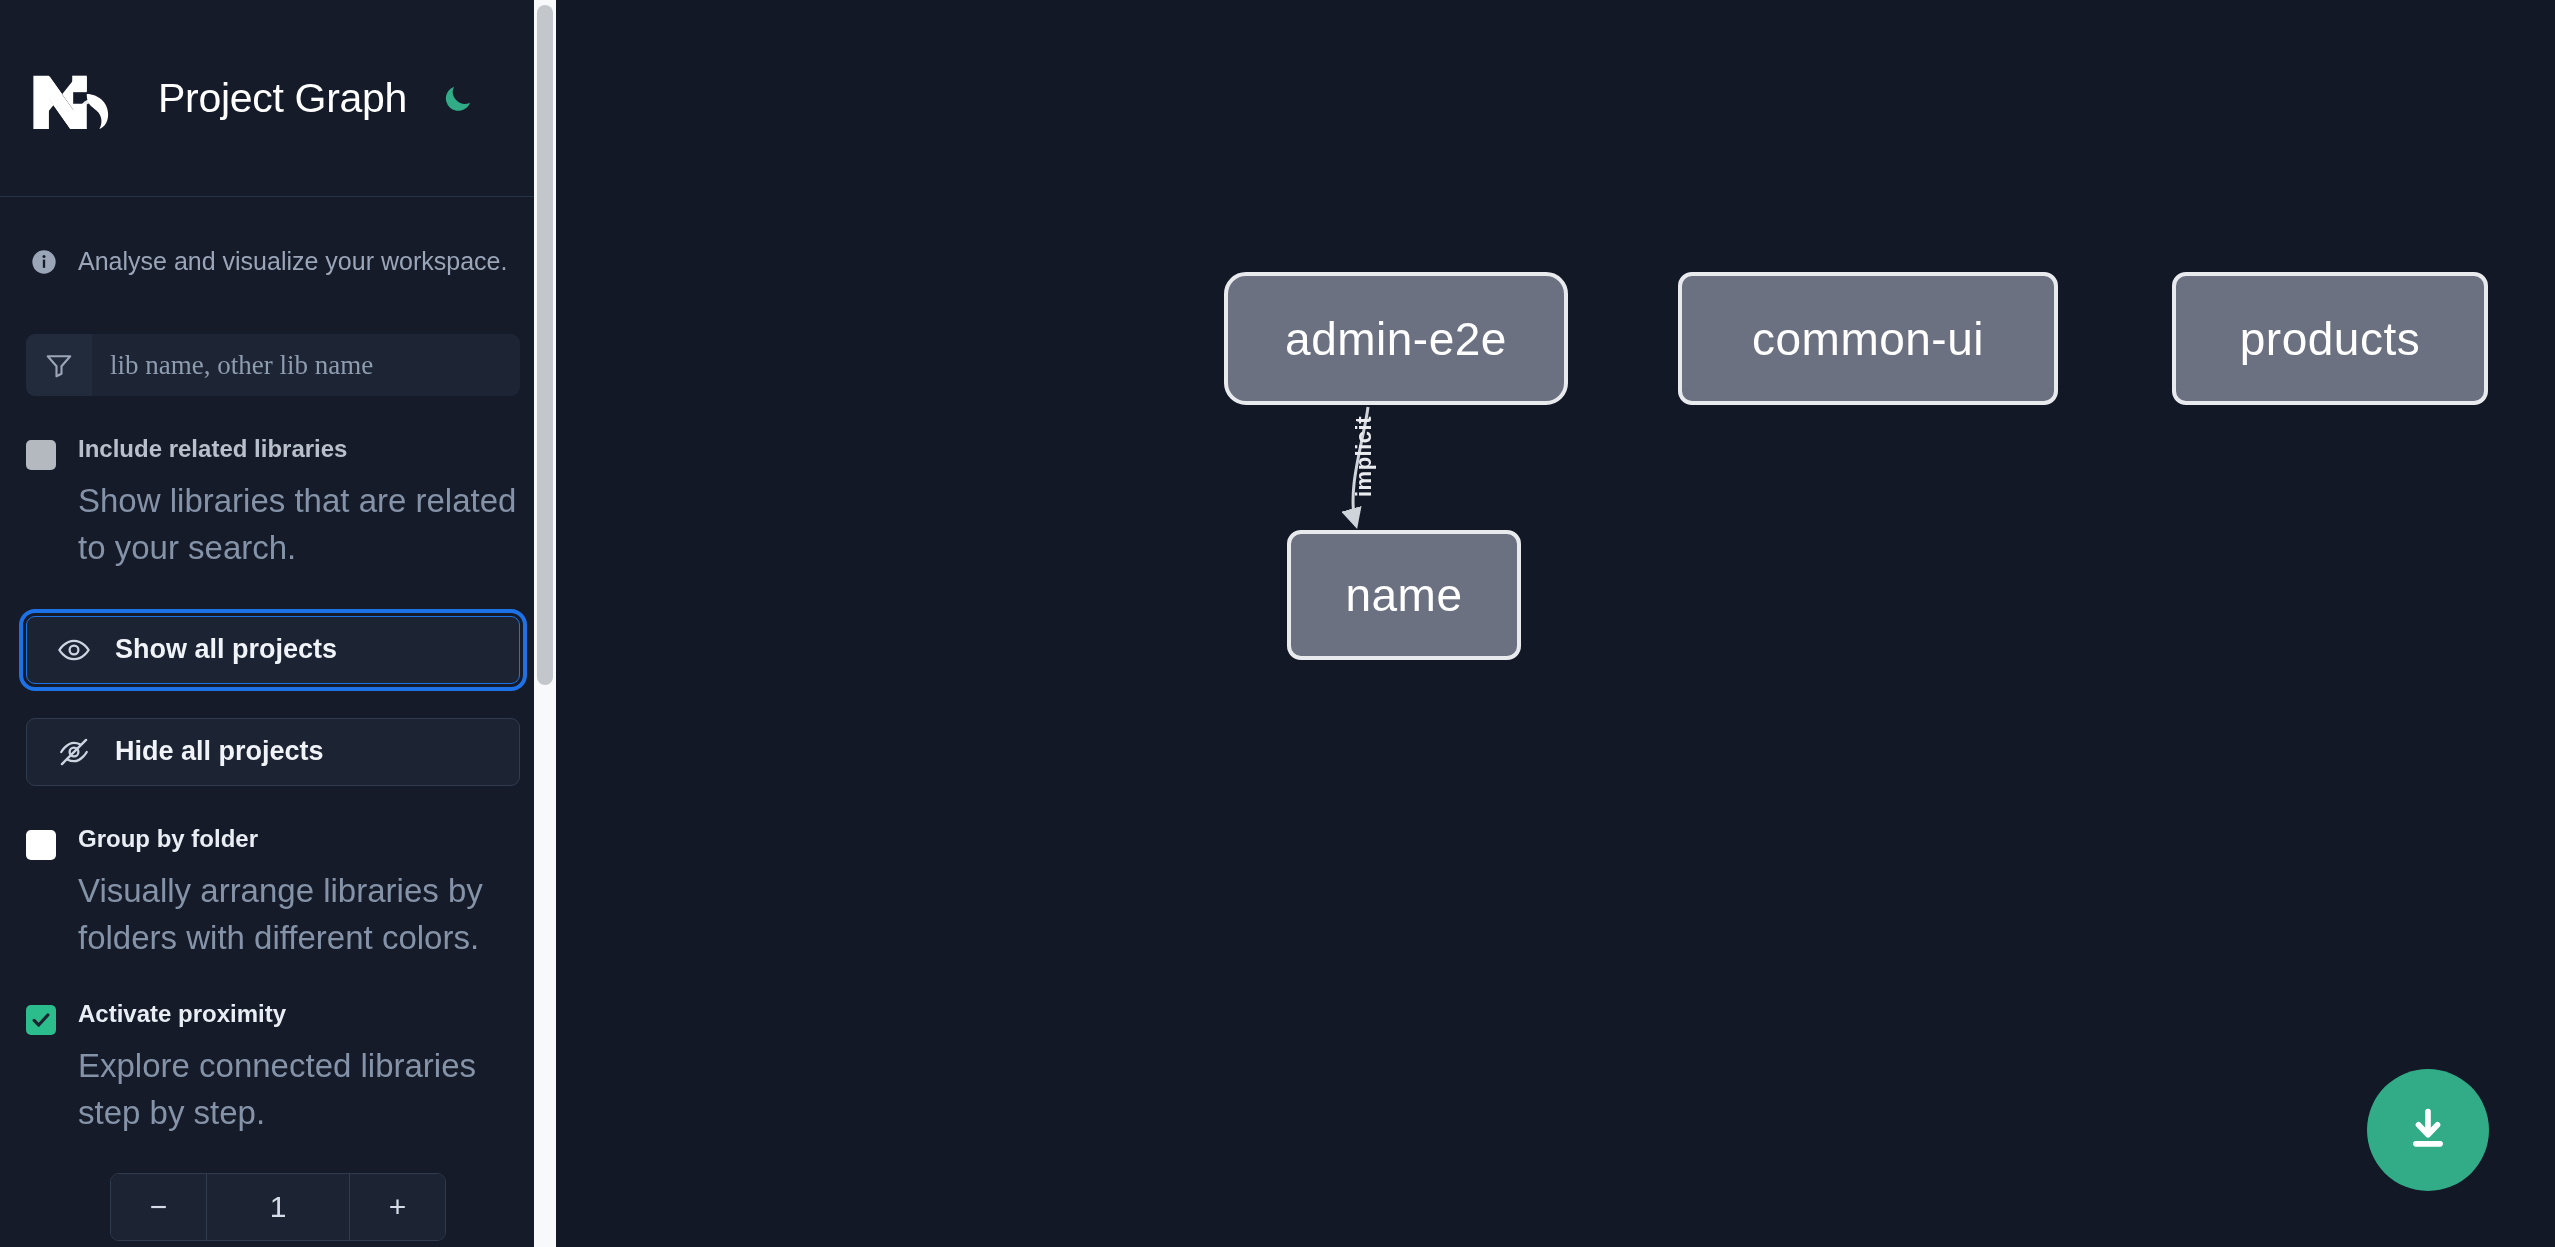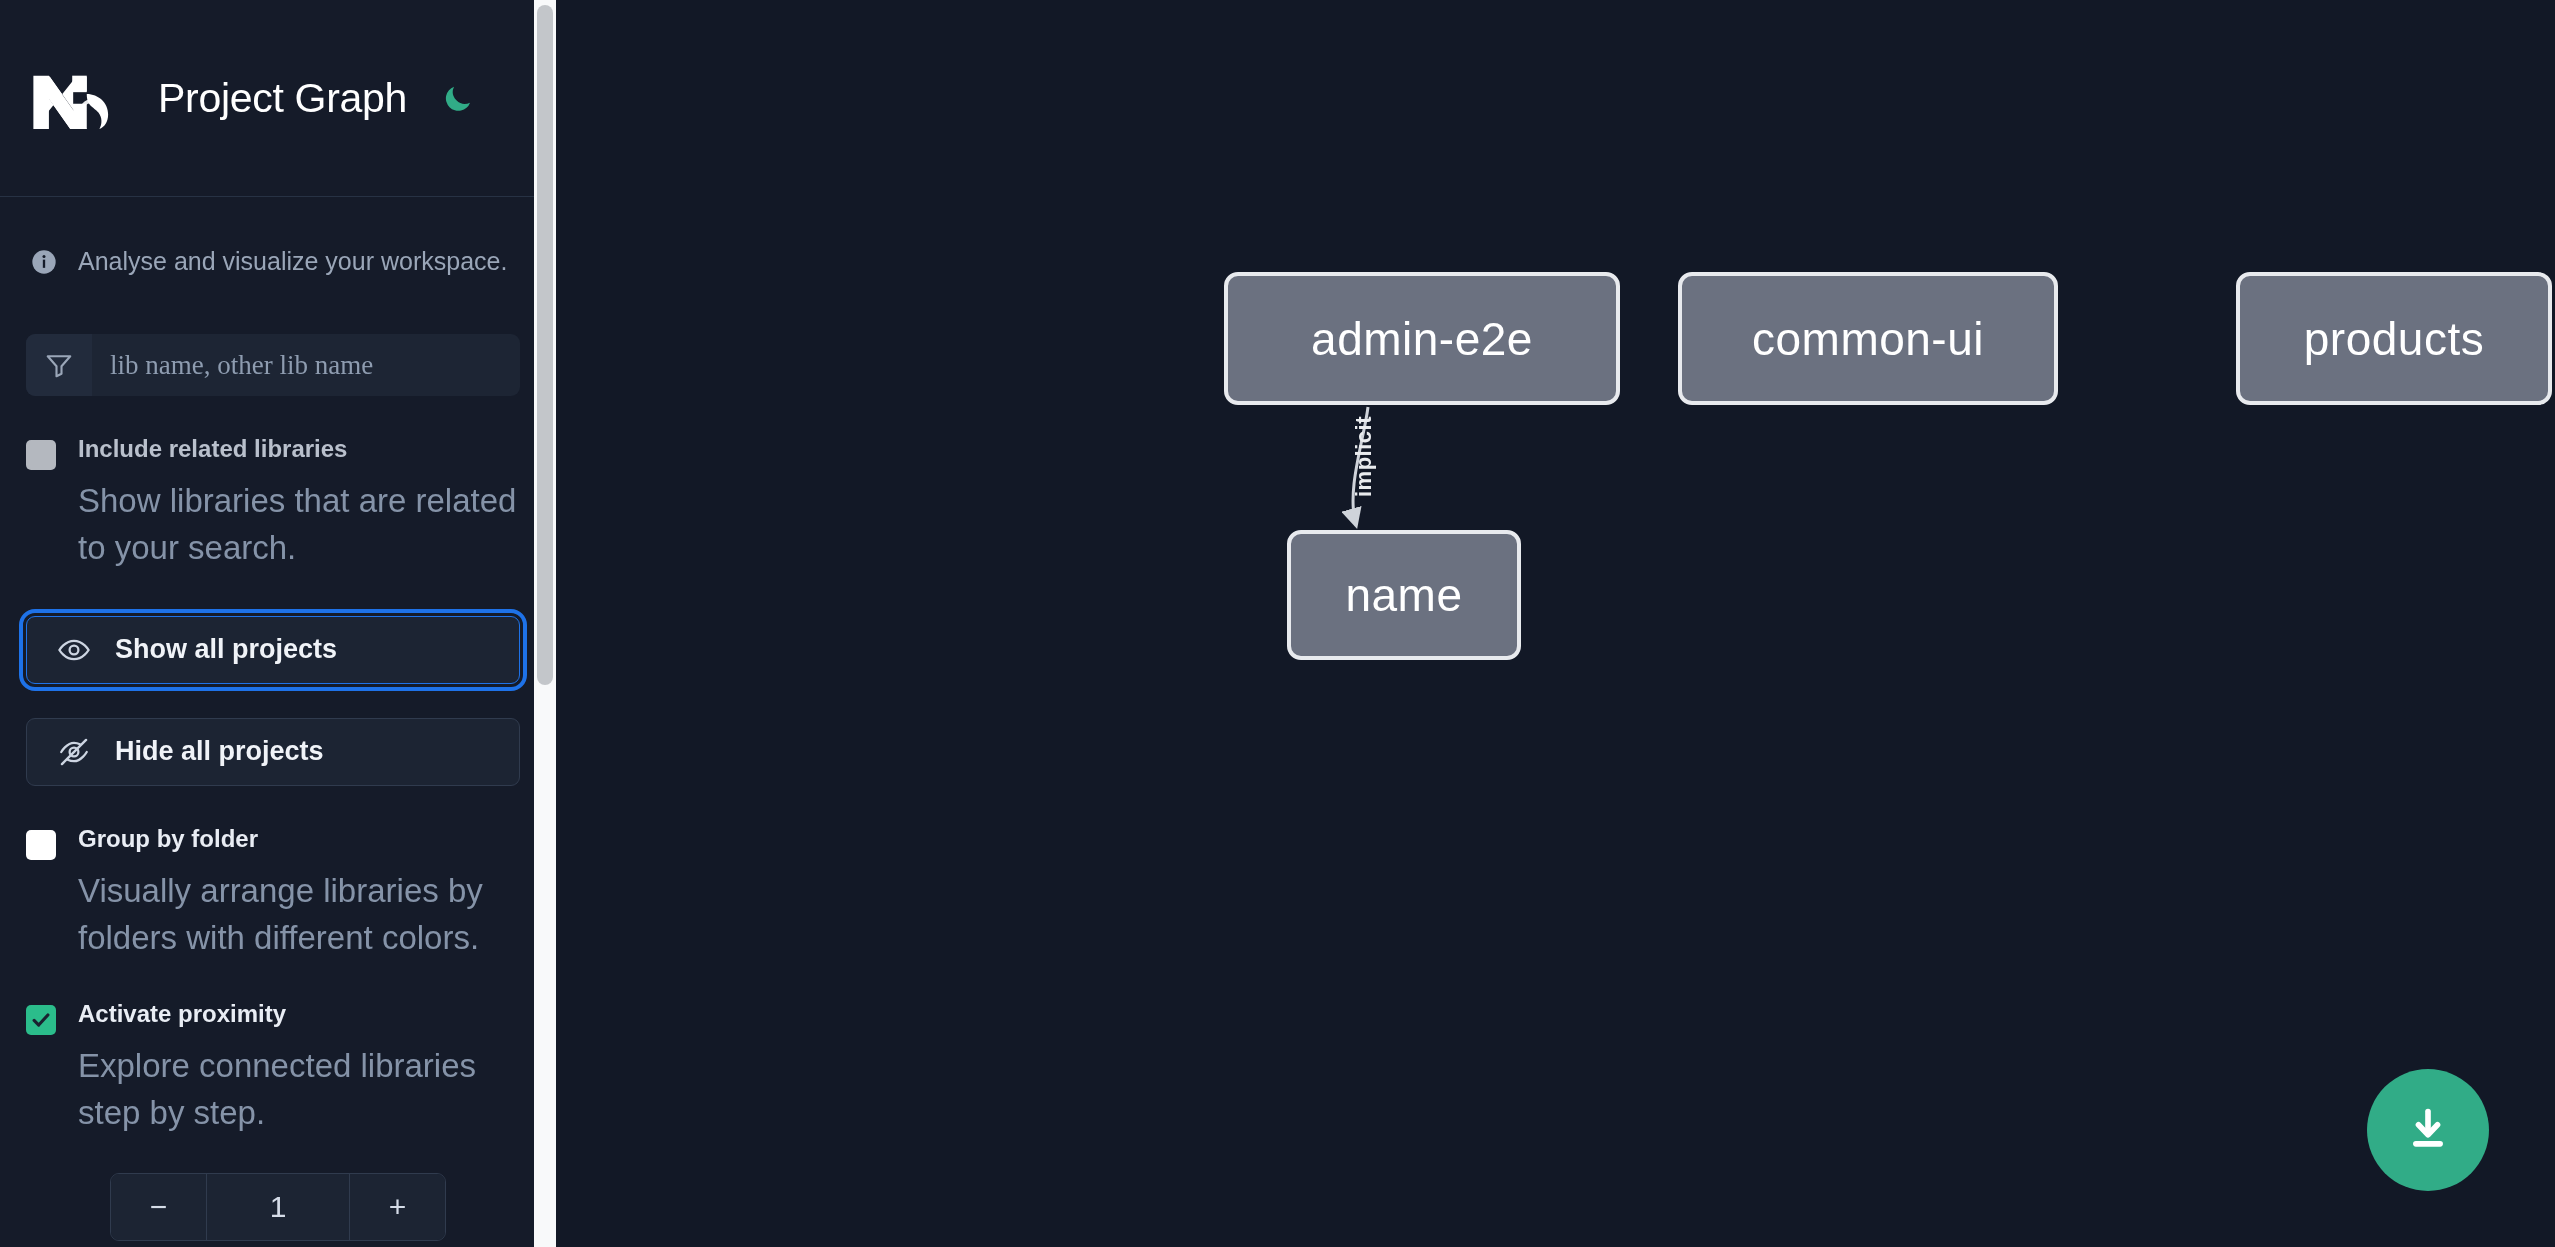--- a/index.html
+++ b/index.html
@@ -336,23 +336,23 @@
         </marker>
       </defs>
 
       <path d="M812 407 C 808 440, 790 490, 800 525" fill="none" stroke="#cfd3da" stroke-width="3" marker-end="url(#arr)"></path>
 
       <path d="M2153 407 C 2146 440, 2129 490, 2140 525" fill="none" stroke="#cfd3da" stroke-width="3" marker-end="url(#arr)"></path>
     </svg>
 
     <div class="edge-label" style="left:795px; top:497px;">implicit</div>
 
-    <div class="node" style="left:668px; top:272px; width:396px; height:133px;">admin-e2e</div>
+    <div class="node" style="left:668px; top:272px; width:344px; height:133px;border-radius:22px;">admin-e2e</div>
     <div class="node" style="left:1122px; top:272px; width:380px; height:133px;">common-ui</div>
-    <div class="node" style="left:1680px; top:272px; width:316px; height:133px;">products</div>
+    <div class="node" style="left:1616px; top:272px; width:316px; height:133px;">products</div>
 
     <div class="node" style="left:731px; top:530px; width:234px; height:130px;">name</div>
 
     <button class="fab">
       <svg width="52" height="52" viewBox="0 0 24 24">
         <path d="M12 3.5 v9.4" stroke="#ffffff" stroke-width="2.6" stroke-linecap="round" fill="none"></path>
         <path d="M7.6 9.6 L12 14.2 L16.4 9.6" stroke="#ffffff" stroke-width="2.6" stroke-linecap="round" stroke-linejoin="round" fill="none"></path>
         <path d="M6.4 18.4 h11.2" stroke="#ffffff" stroke-width="2.6" stroke-linecap="round" fill="none"></path>
       </svg>
     </button>

